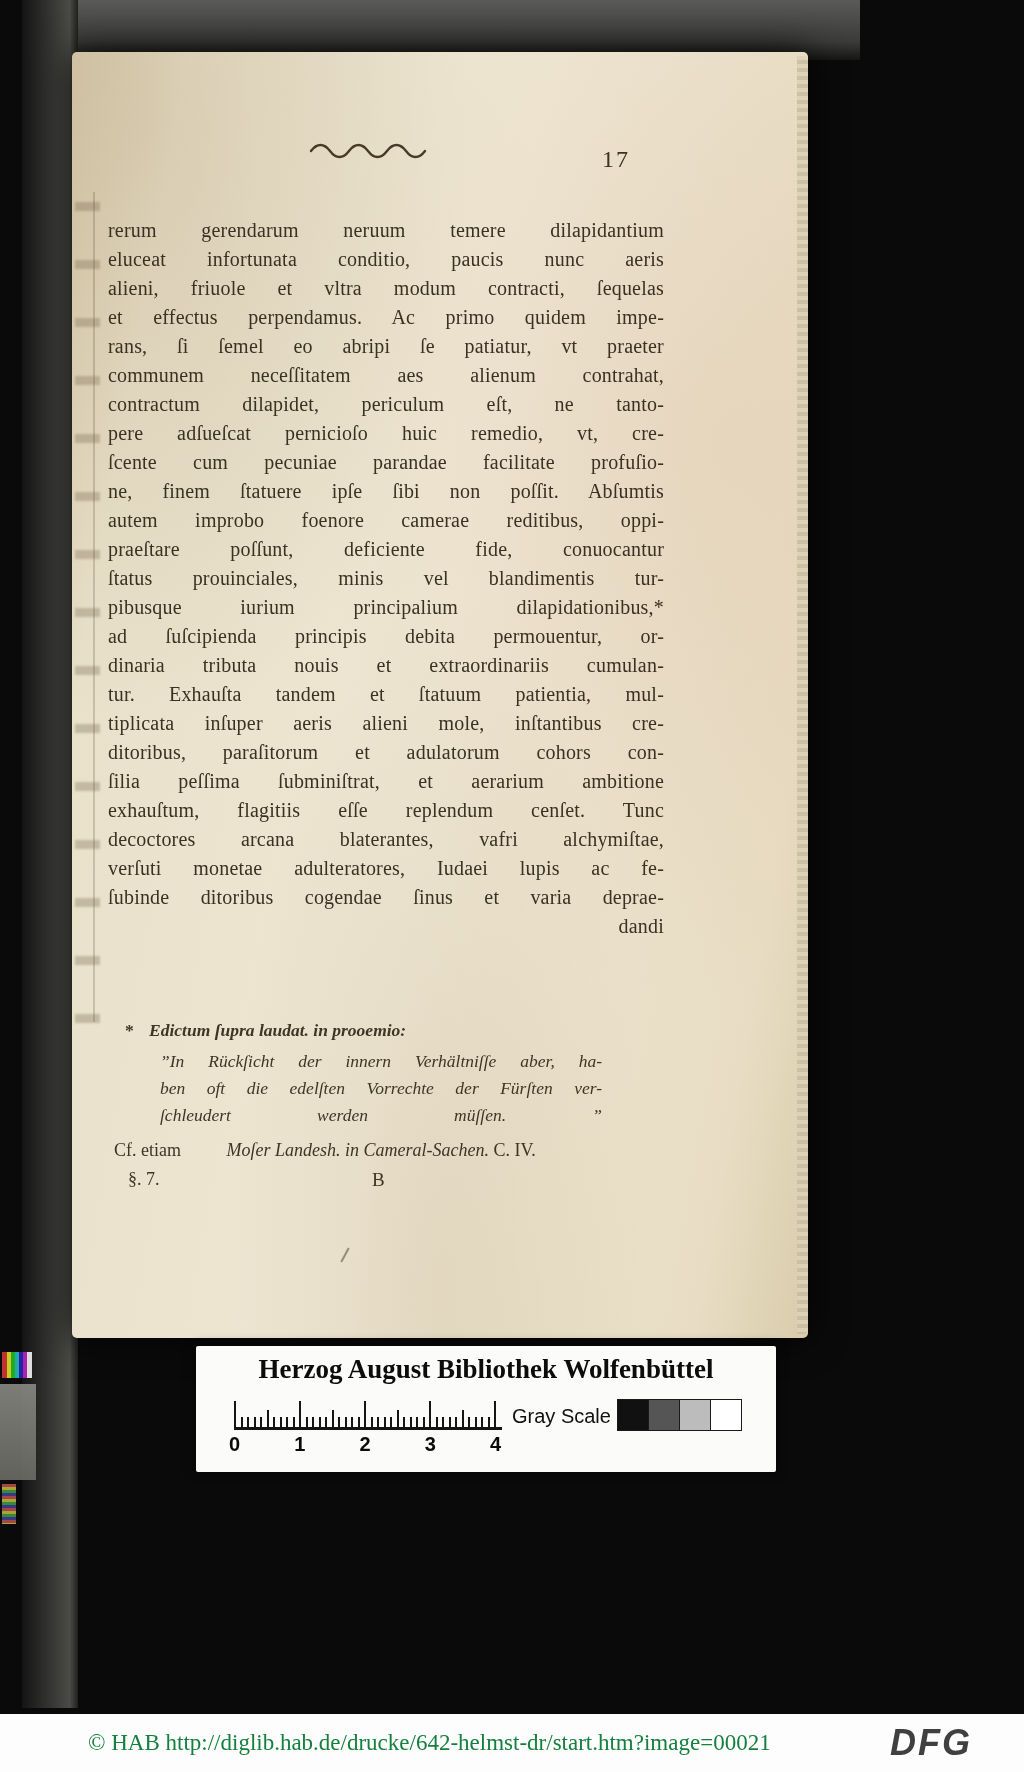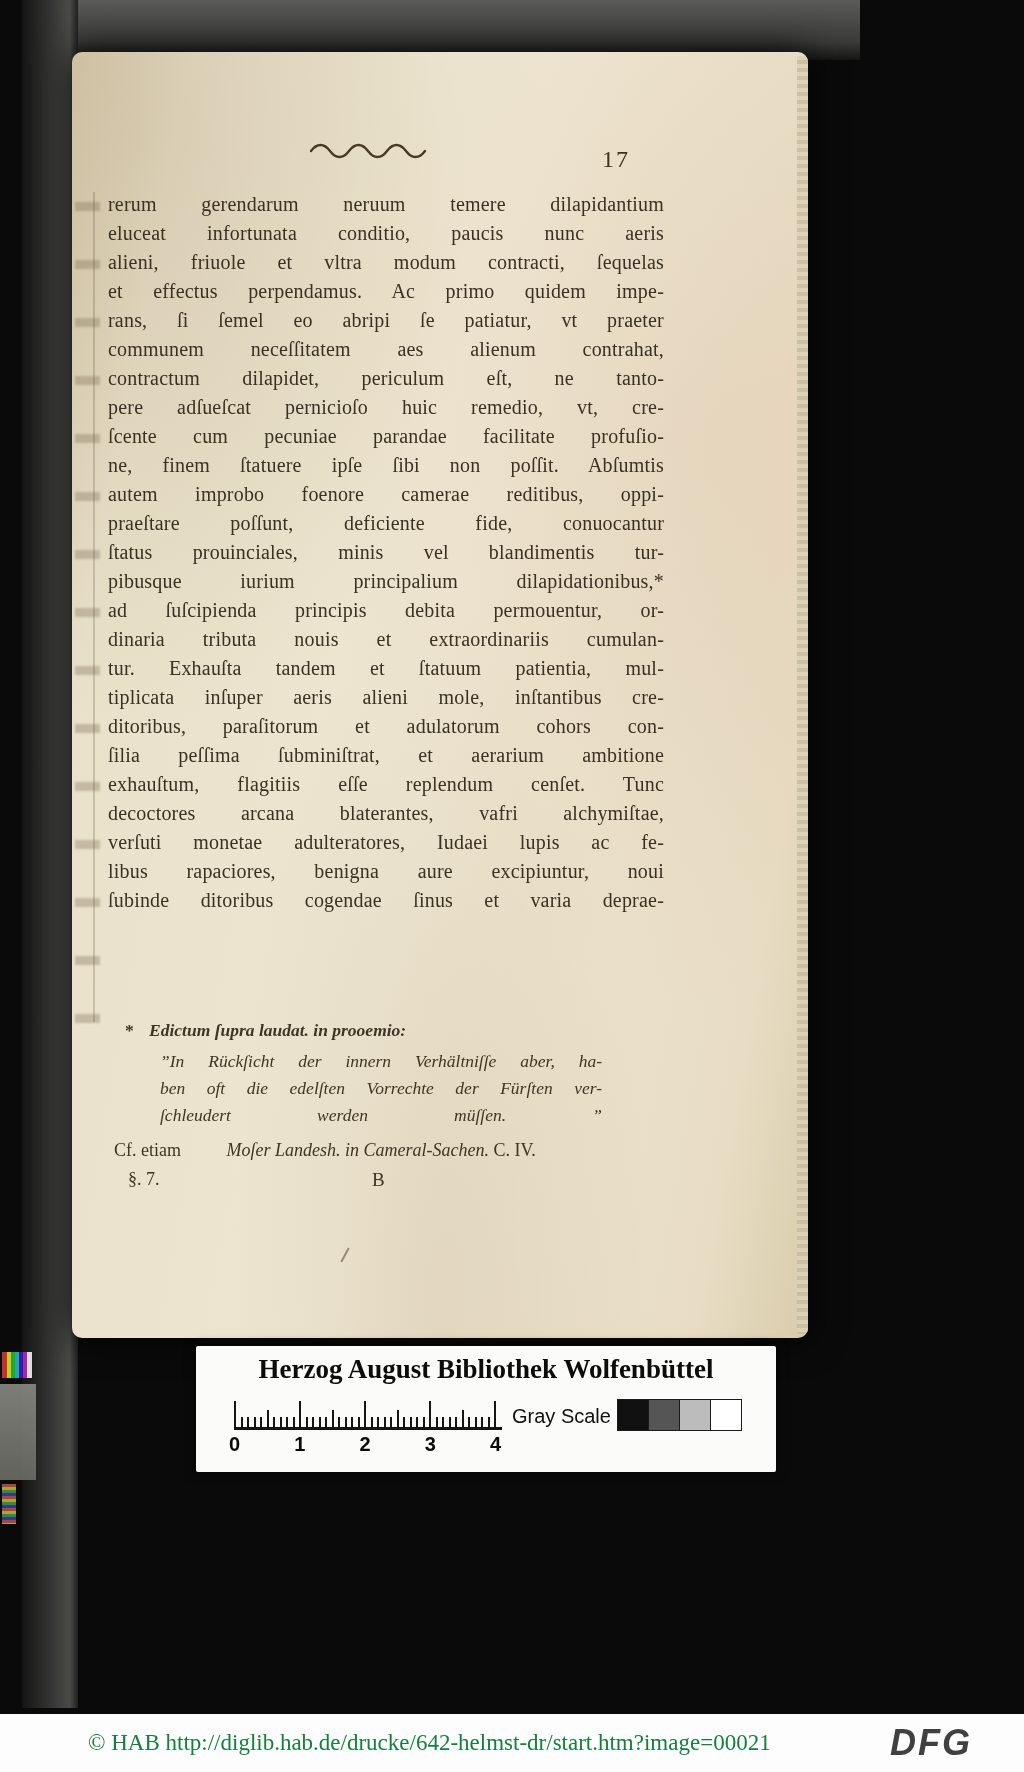--- a/index.html
+++ b/index.html
@@ -6,40 +6,40 @@
   .stage{position:relative;width:1024px;height:1772px;background:#0a0a0a;overflow:hidden;
          font-family:"Liberation Serif","DejaVu Serif",serif;}
 
   
   .top-band{position:absolute;left:48px;top:0;width:812px;height:60px;
             background:linear-gradient(to bottom,#5a5a58,#3a3a38 70%,#161614);}
   .book-edge-left{position:absolute;left:22px;top:0;width:56px;height:1708px;
             background:linear-gradient(to right,#141414,#313130 45%,#4a4a46 85%,#20201e);}
 
   
-  .page{position:absolute;left:72px;top:52px;width:736px;height:1286px;border-radius:10px;
+  .page{position:absolute;left:72px;top:52px;width:736px;height:1286px;border-radius:5px;
         box-shadow:0 0 36px rgba(0,0,0,.85);
         background:
           radial-gradient(ellipse at 88% 30%, rgba(190,120,90,.10), transparent 45%),
           radial-gradient(ellipse at 10% 6%, rgba(140,110,70,.18), transparent 35%),
           radial-gradient(ellipse at 50% 96%, rgba(150,120,80,.12), transparent 40%),
           linear-gradient(100deg,#d9cdb0 0%,#e9e1ca 12%,#eee6d2 50%,#e8ddc4 88%,#d9ccab 100%);}
   .page-edge-right{position:absolute;right:0;top:4px;bottom:4px;width:11px;border-radius:0 5px 5px 0;
         background:repeating-linear-gradient(to bottom,#dcd2b8 0 4px,#c9bea1 4px 8px);opacity:.9;}
   .fold-line{position:absolute;left:21px;top:140px;height:830px;width:2px;
         background:rgba(80,65,45,.22);}
   .bleed-marks{position:absolute;left:3px;top:150px;width:25px;height:850px;filter:blur(1.2px);
         background:repeating-linear-gradient(to bottom,rgba(110,95,70,.30) 0 9px,transparent 9px 58px);}
   .stray-mark{position:absolute;left:272px;top:1195px;width:2px;height:16px;
         background:rgba(70,58,40,.5);transform:rotate(28deg);}
 
   .ornament{position:absolute;left:236px;top:90px;width:120px;height:18px;color:#473a26;}
   .page-number{position:absolute;left:530px;top:94px;font-size:24px;letter-spacing:2px;color:#3b3222;}
 
-  .body-text{position:absolute;left:36px;top:138px;width:556px;color:#3a3122;
+  .body-text{position:absolute;left:36px;top:164px;width:556px;color:#3a3122;
              font-size:20px;line-height:29px;letter-spacing:.2px;}
   .body-line{text-align:justify;text-align-last:justify;height:29px;overflow:hidden;}
   .catchword{text-align:right;height:29px;}
 
   .footnote{position:absolute;left:42px;top:968px;width:556px;color:#3f3524;font-size:17.5px;}
   .fn-intro{margin-left:11px;}
   .fn-marker{display:inline-block;width:24px;font-weight:700;}
   .fn-intro-text{font-style:italic;font-weight:600;}
   .fn-quote{margin:7px 0 0 46px;width:442px;font-style:italic;line-height:27px;}
   .fn-quote div{text-align:justify;text-align-last:justify;}
@@ -120,23 +120,23 @@
           <div class="body-line">pibusque iurium principalium dilapidationibus,*</div>
           <div class="body-line">ad ſuſcipienda principis debita permouentur, or-</div>
           <div class="body-line">dinaria tributa nouis et extraordinariis cumulan-</div>
           <div class="body-line">tur.  Exhauſta tandem et ſtatuum patientia, mul-</div>
           <div class="body-line">tiplicata inſuper aeris alieni mole, inſtantibus cre-</div>
           <div class="body-line">ditoribus, paraſitorum et adulatorum cohors con-</div>
           <div class="body-line">ſilia peſſima ſubminiſtrat, et aerarium ambitione</div>
           <div class="body-line">exhauſtum, flagitiis eſſe replendum cenſet.  Tunc</div>
           <div class="body-line">decoctores arcana blaterantes, vafri alchymiſtae,</div>
           <div class="body-line">verſuti monetae adulteratores, Iudaei lupis ac fe-</div>
-          <div class="body-line">libus rapaciores, benigna aure excipiuntur, noui</div>
           <div class="body-line">ſubinde ditoribus cogendae ſinus et varia deprae-</div>
         </div>
+      <div class="catchword">dandi</div>
     </div>
 
     <div class="footnote">
       <div class="fn-intro">
         <span class="fn-marker">*</span><span class="fn-intro-text">Edictum ſupra laudat. in prooemio:</span>
       </div>
       <div class="fn-quote">
           <div class="">”In Rückſicht der innern Verhältniſſe aber, ha-</div>
           <div class="">ben oft die edelſten Vorrechte der Fürſten ver-</div>
           <div class="">ſchleudert werden müſſen. ”</div>

